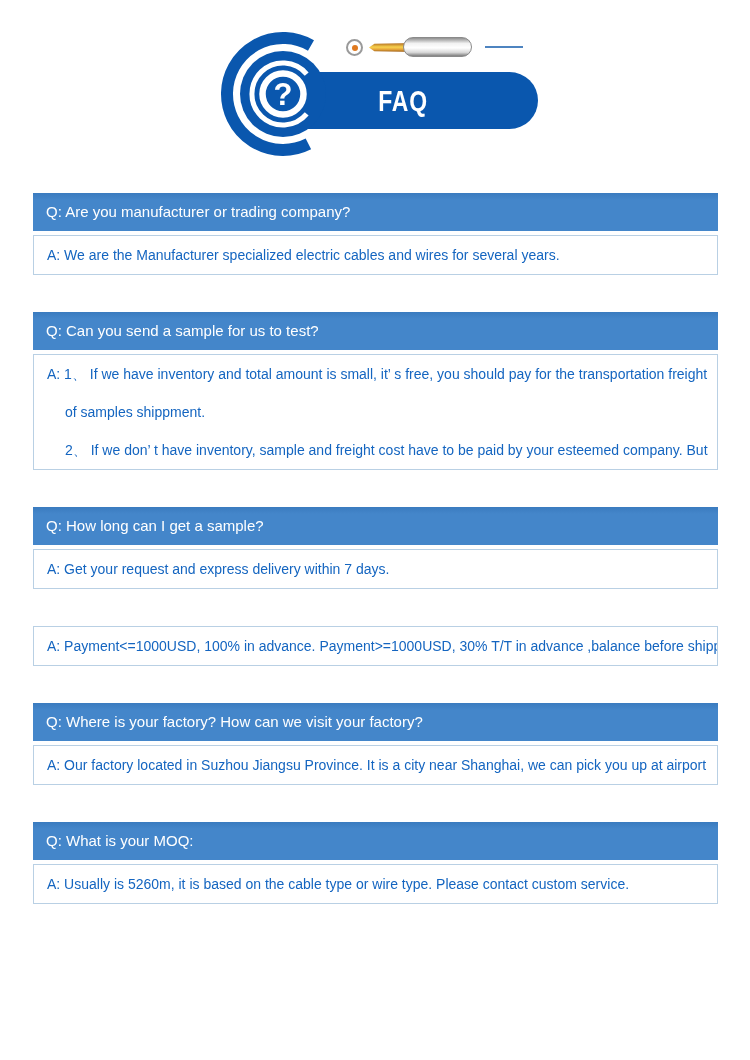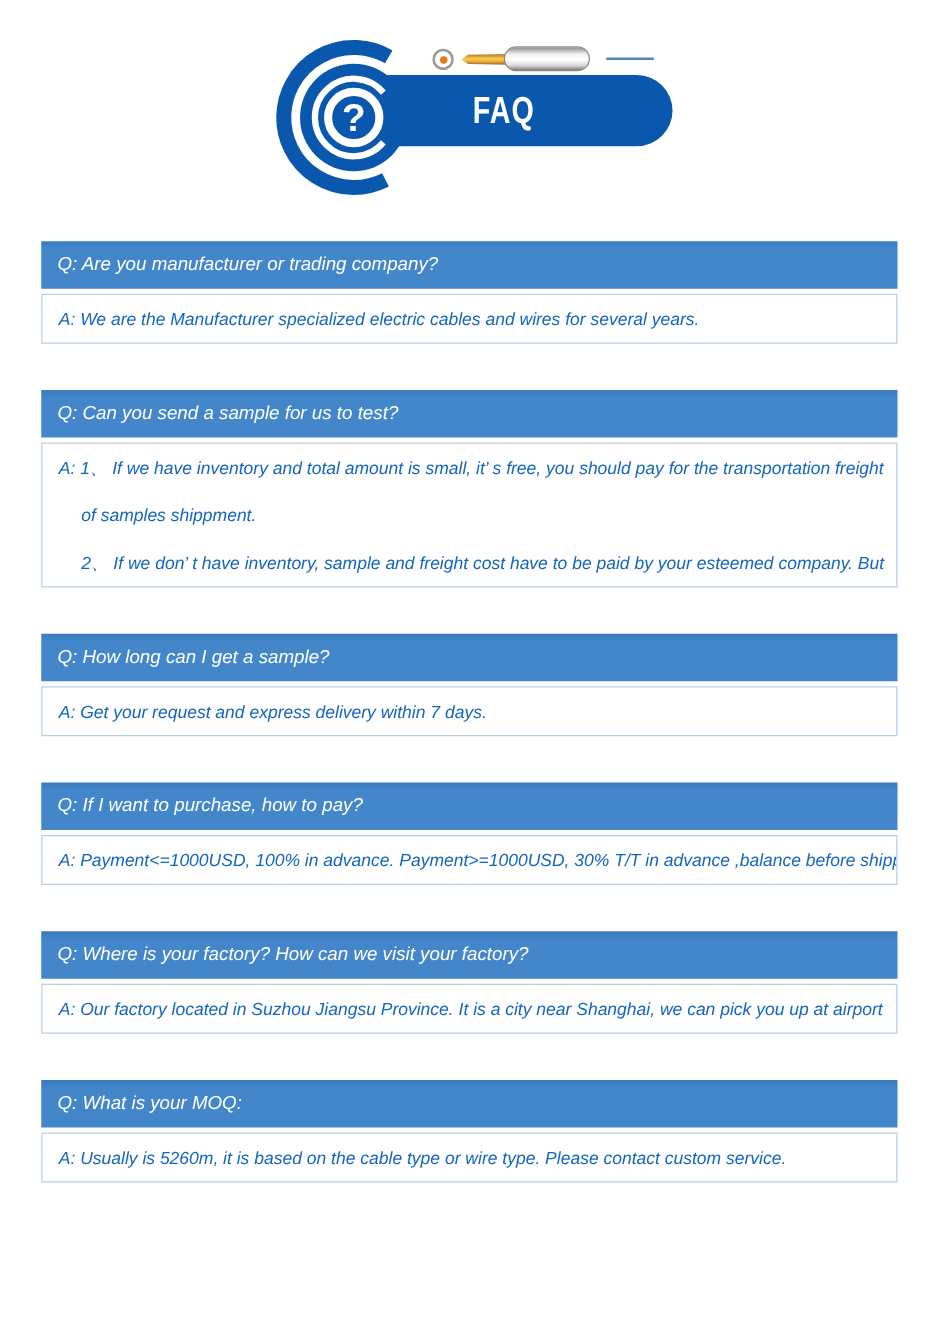--- a/index.html
+++ b/index.html
@@ -6,21 +6,21 @@
   body {
     width:750px; height:1060px; position:relative; overflow:hidden;
     background:#ffffff;
     font-family:"Liberation Sans", sans-serif;
   }
 
   
   .header { position:absolute; left:0; top:0; width:750px; height:175px; }
 
   .faq-banner {
-    position:absolute; left:268px; top:60px; width:270px; height:57px;
+    position:absolute; left:268px; top:72px; width:270px; height:57px;
     background:#0A57AE; border-radius:29px;
   }
   .faq-banner-label {
     display:block; width:100%; height:57px; line-height:57px; text-align:center;
     color:#ffffff; font-weight:bold; font-size:28px; letter-spacing:1px;
     transform:scale(0.82,1.08);
   }
 
   .faq-icon { position:absolute; left:219px; top:30px; width:128px; height:128px; }
 
@@ -40,21 +40,21 @@
   }
   .cable-body {
     position:absolute; left:403px; top:37px; width:69px; height:20px;
     border-radius:10px; box-sizing:border-box; border:1px solid #8a8a8a;
     background:linear-gradient(180deg,#8f8f8f 0%,#f2f2f2 30%,#ffffff 55%,#d8d8d8 80%,#7f7f7f 100%);
   }
   .cable-line { position:absolute; left:485px; top:46px; width:38px; height:2px; background:#4e84c0; }
 
   
   .faq-list { position:absolute; left:33px; top:193px; width:685px; }
-  .faq-section { margin-bottom:37px;font-style:italic; }
+  .faq-section { margin-bottom:37px; }
   .question-bar {
     height:38px; line-height:38px; padding:0 13px;
     background:linear-gradient(180deg,#3a7bbf 0%,#4486CA 18%,#4486CA 100%);
     color:#ffffff; font-size:15px; white-space:nowrap; overflow:hidden;
   }
   .answer-box {
     margin-top:4px; border:1px solid #B9D0E4; background:#ffffff; overflow:hidden;
   }
   .answer-line {
     line-height:38px; padding-left:13px; color:#1465C0; font-size:14px;
@@ -106,21 +106,20 @@
   </section>
 
   <section class="faq-section">
     <div class="question-bar">Q: How long can I get a sample?</div>
     <div class="answer-box">
       <div class="answer-line">A: Get your request and express delivery within 7 days.</div>
     </div>
   </section>
 
   <section class="faq-section">
-    <div class="question-bar">Q: If I want to purchase, how to pay?</div>
     <div class="answer-box">
       <div class="answer-line">A: Payment&lt;=1000USD, 100% in advance. Payment&gt;=1000USD, 30% T/T in advance ,balance before shippment.</div>
     </div>
   </section>
 
   <section class="faq-section">
     <div class="question-bar">Q: Where is your factory? How can we visit your factory?</div>
     <div class="answer-box">
       <div class="answer-line">A: Our factory located in Suzhou Jiangsu Province. It is a city near Shanghai, we can pick you up at airport</div>
     </div>

